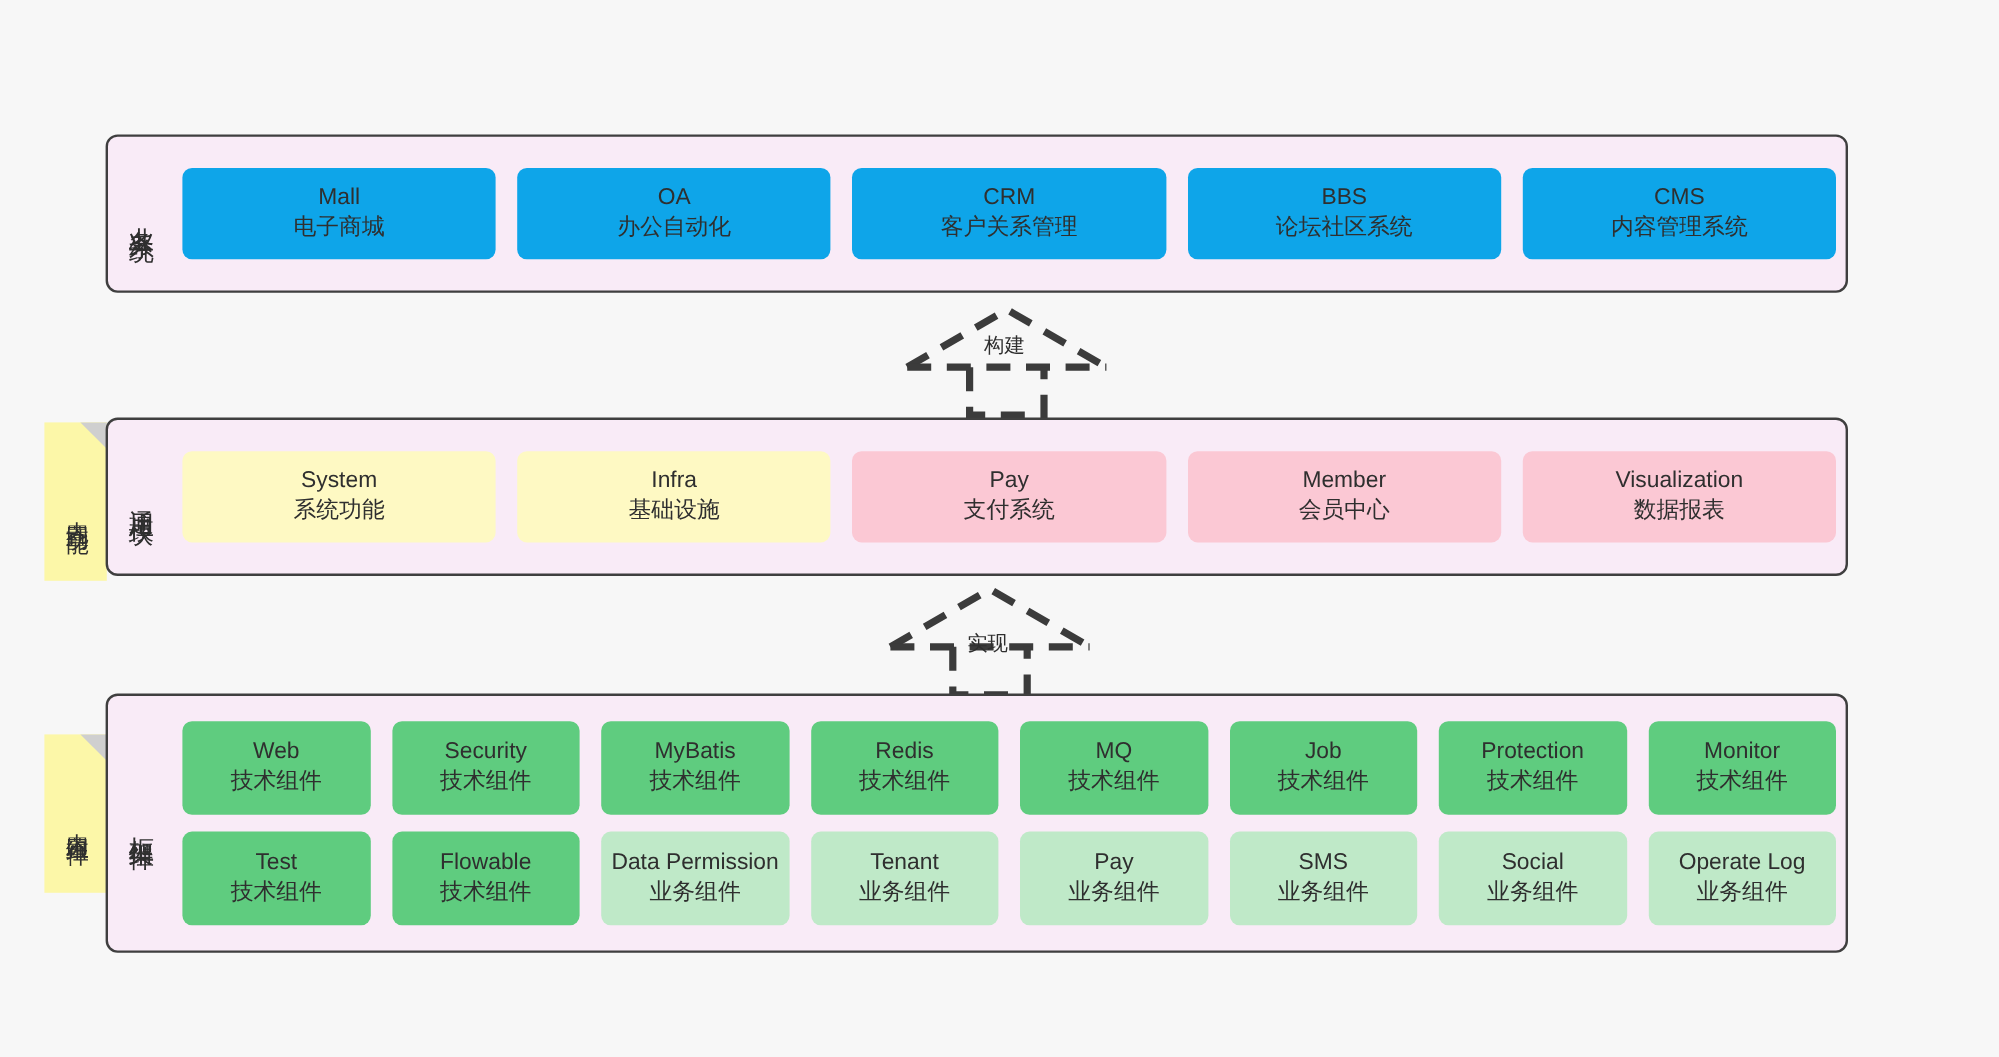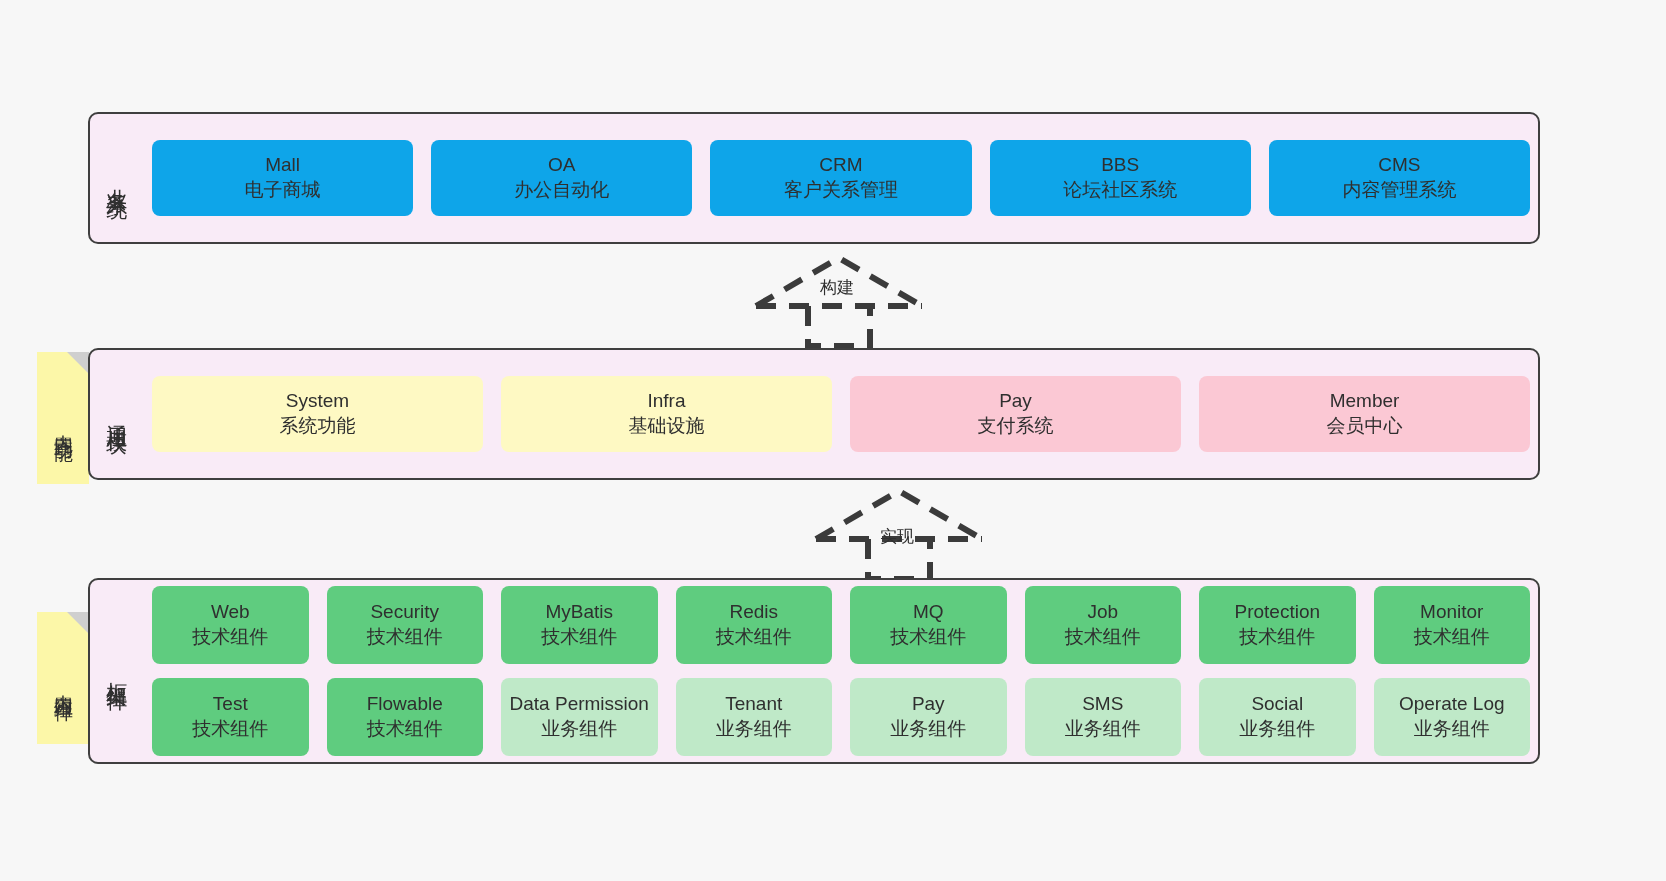--- a/index.html
+++ b/index.html
@@ -86,21 +86,21 @@
 
   .card.blue        { background: #0ea5e9; }
   .card.red         { background: #fef9c3; text-align: center; }
   .card.pink        { background: #fbc8d4; }
   .card.green       { background: #5fcc7f; }
   .card.green-light { background: #bfe9c8; }
 
   
   #layer-business  { left: 88px;  top: 112px; width: 1452px; height: 132px; }
   #layer-common    { left: 88px;  top: 348px; width: 1452px; height: 132px; }
-  #layer-framework { left: 88px;  top: 578px; width: 1452px; height: 186px; }
+  #layer-framework { left: 88px;  top: 578px; width: 1452px; height: 216px; }
 
   #layer-business .layer-body .row  { height: 76px; }
   #layer-common   .layer-body .row  { height: 76px; }
   #layer-framework .layer-body .row { height: 78px; }
 
   
   .note {
     position: absolute;
     background: #fcf7a8;
     width: 52px;
@@ -138,21 +138,21 @@
   .uml-arrow svg { display: block; overflow: visible; }
   .uml-arrow .arrow-label {
     position: absolute;
     font-size: 17px;
     color: #2f2f2f;
     white-space: nowrap;
     background: transparent;
   }
   #arrow-build { left: 754px; top: 256px; width: 170px; height: 92px; }
   #arrow-build .arrow-label { left: 66px; top: 20px; }
-  #arrow-impl  { left: 814px; top: 489px; width: 170px; height: 92px; }
+  #arrow-impl  { left: 740px; top: 489px; width: 170px; height: 92px; }
   #arrow-impl  .arrow-label { left: 66px; top: 36px; }
 </style>
 </head>
 <body>
 
 <div id="stage">
 
   <div class="layer" id="layer-business">
     <div class="layer-title">业务系统</div>
     <div class="layer-body">
@@ -208,20 +208,24 @@
           <span class="t2">基础设施</span>
         </div>
         <div class="card pink">
           <span class="t1">Pay</span>
           <span class="t2">支付系统</span>
         </div>
         <div class="card pink">
           <span class="t1">Member</span>
           <span class="t2">会员中心</span>
         </div>
+        <div class="card pink">
+          <span class="t1">Visualization</span>
+          <span class="t2">数据报表</span>
+        </div>
       </div>
     </div>
   </div>
 
   <div class="uml-arrow" id="arrow-impl">
     <svg width="170" height="92" viewBox="0 0 170 92">
       <path d="M 2 50 L 85 2 L 168 50" fill="none" stroke="#3b3b3b" stroke-width="6" stroke-dasharray="20,13" stroke-linecap="butt"></path>
       <path d="M 2 50 L 168 50" fill="none" stroke="#3b3b3b" stroke-width="6" stroke-dasharray="20,13" stroke-linecap="butt"></path>
       <path d="M 54 50 L 54 90 L 116 90 L 116 50" fill="none" stroke="#3b3b3b" stroke-width="6" stroke-dasharray="20,13" stroke-linecap="butt"></path>
     </svg>

